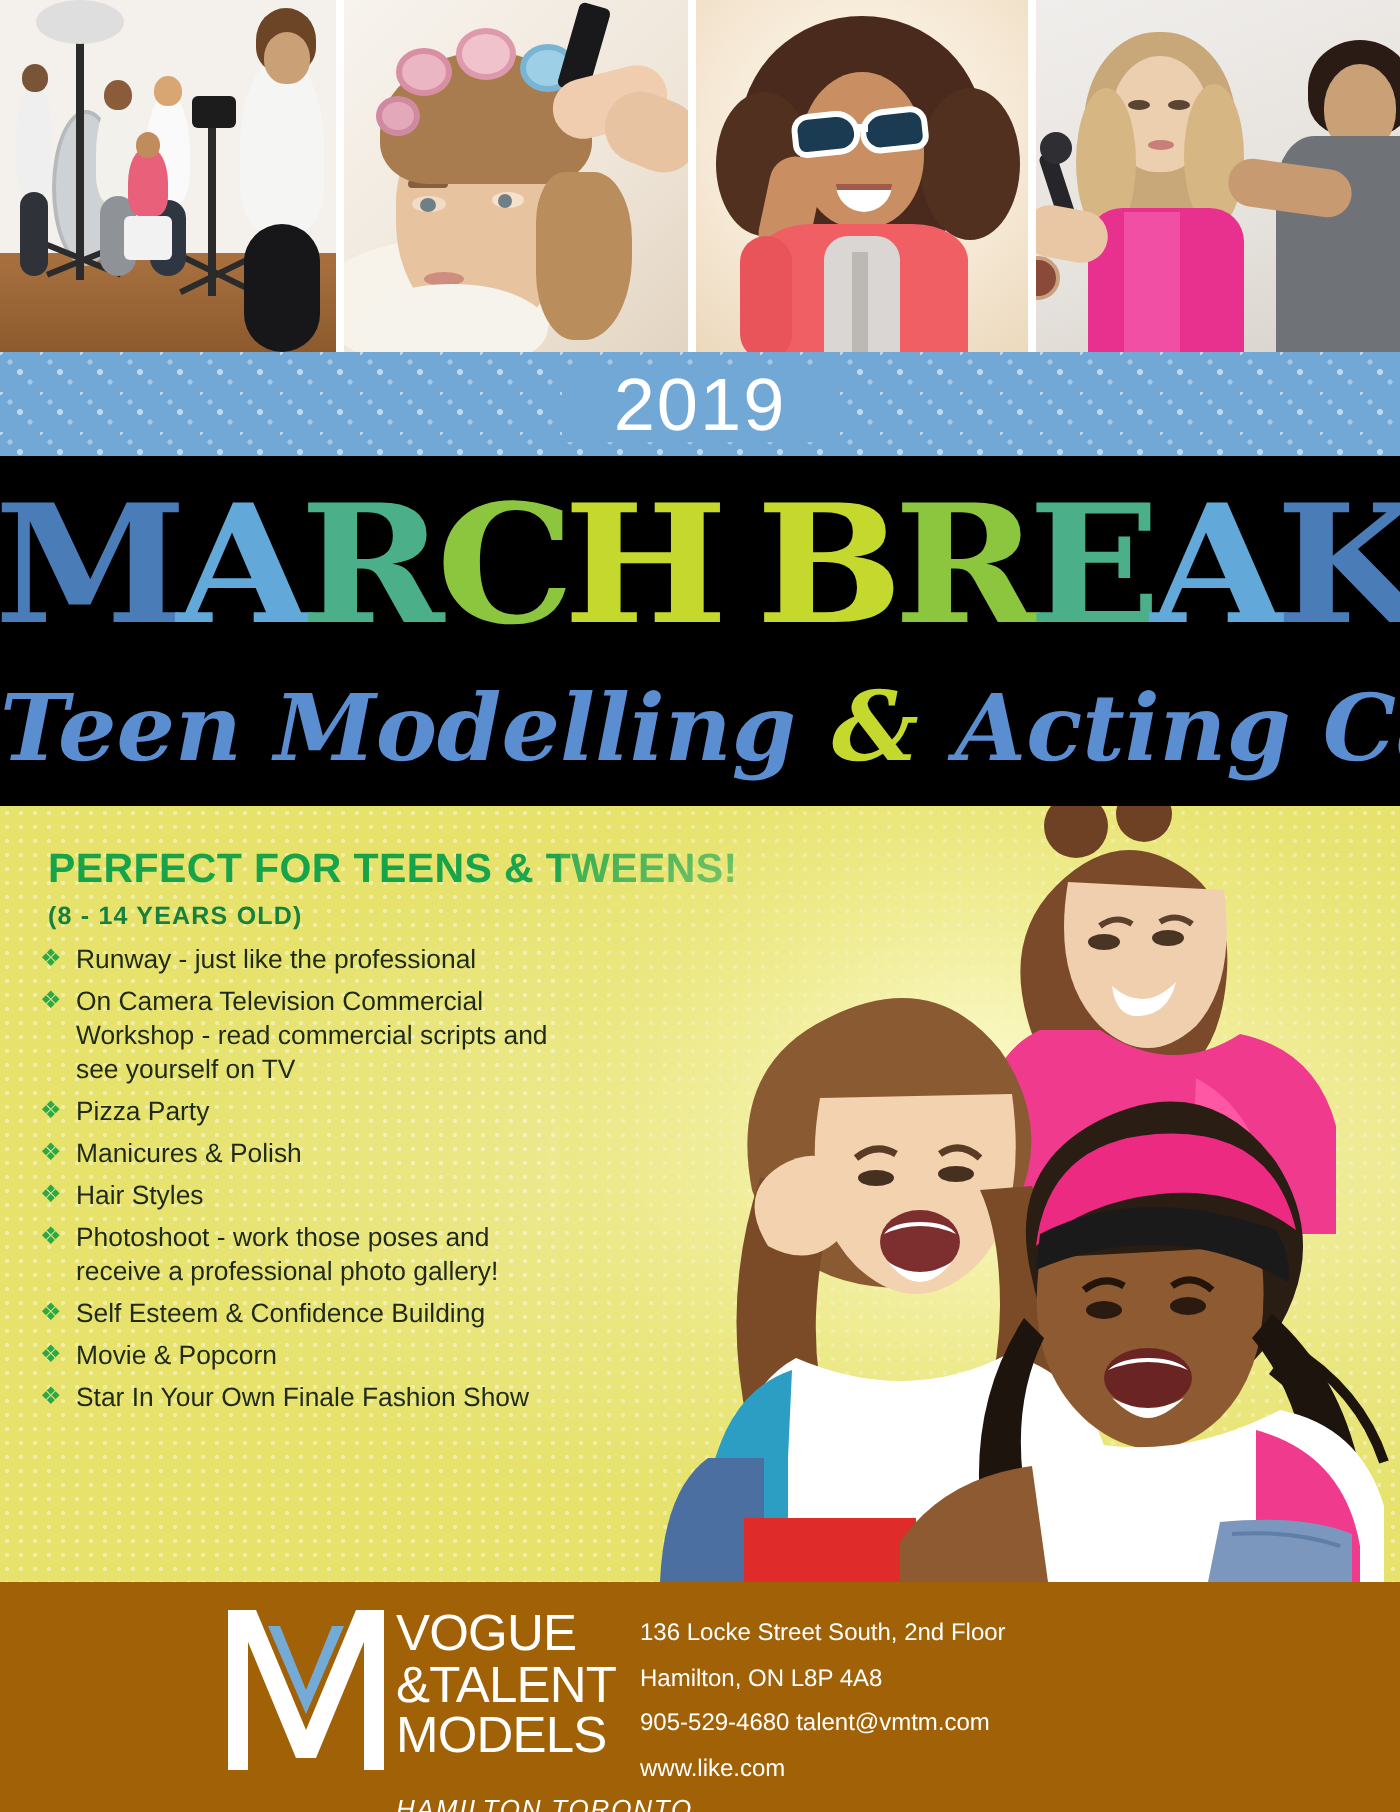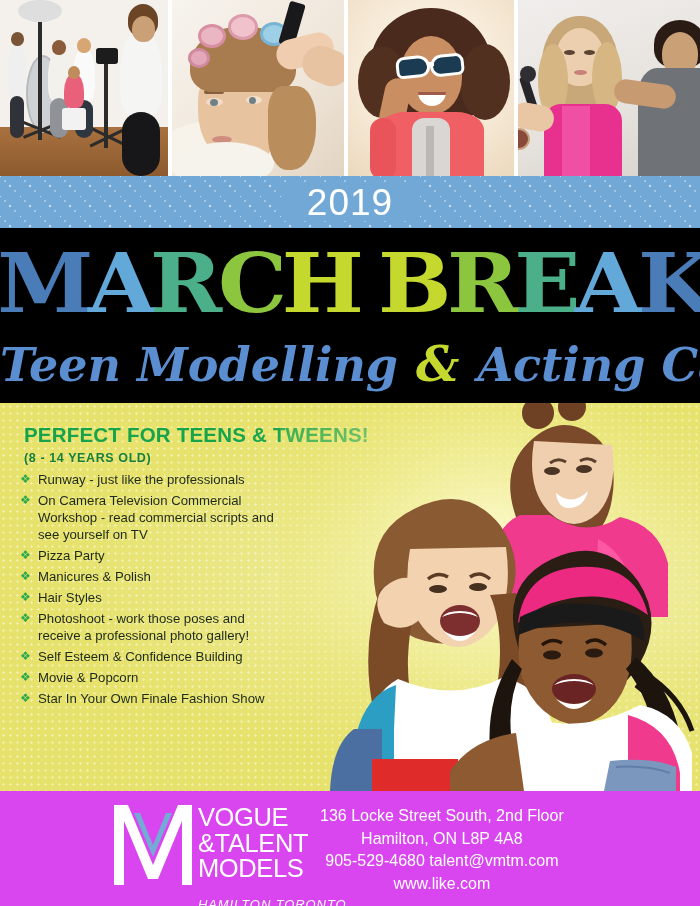--- a/index.html
+++ b/index.html
@@ -121,34 +121,34 @@
     letter-spacing: .2px; margin-bottom: 6px;
   }
   .details-line { color: #1f2a1a; font-size: 13.4px; line-height: 18.5px; }
 
   
   .girls { position: absolute; right: 0; top: -14px; width: 420px; height: 402px; z-index: 2; }
 
   
   .footer {
     position: absolute; left: 0; top: 791px; width: 700px; height: 115px;
-    background: #d946ef;
+    background: #a16207;
   }
   .logo-wrap { position: absolute; left: 112px; top: 12px; display: flex; align-items: flex-start; }
   .logo-mark { width: 82px; height: 84px; }
   .logo-words { margin-left: 4px; padding-top: 2px; color: #ffffff; }
   .logo-words .lw {
     font-size: 25.5px; line-height: 25.5px; letter-spacing: -0.4px; font-weight: 400;
     font-family: "Liberation Sans", sans-serif;
   }
   .logo-words .lw-sub {
     font-size: 13px; letter-spacing: .9px; line-height: 13px; margin-top: 16px; font-style: italic;
   }
   .contact { position: absolute; left: 320px; top: 14px; color: #ffffff; }
-  .contact div { font-size: 16px; line-height: 22.6px; text-align: center; }
+  .contact div { font-size: 12px; line-height: 22.6px; }
 </style>
 </head>
 <body>
 
 <div class="flyer">
 
   <div class="photo-strip">
 
     <div class="photo p1">
       <div class="bg-studio"></div>
@@ -353,21 +353,21 @@
         <path d="M236 344 q-44 6 -66 38 l0 20 l74 0z" fill="#8d5a32"></path>
       </g>
     </svg>
 
     <div class="perfect-head">PERFECT FOR TEENS &amp; TWEENS!</div>
     <div class="age-line">(8 - 14 YEARS OLD)</div>
 
     <div class="bullets" id="bullets">
         <div class="bullet">
           <span class="glyph">❖</span>
-          <span class="btext">Runway - just like the professionals</span>
+          <span class="btext">Runway - just like the professional</span>
         </div>
         <div class="bullet">
           <span class="glyph">❖</span>
           <span class="btext">On Camera Television Commercial Workshop - read commercial scripts and see yourself on TV</span>
         </div>
         <div class="bullet">
           <span class="glyph">❖</span>
           <span class="btext">Pizza Party</span>
         </div>
         <div class="bullet">

